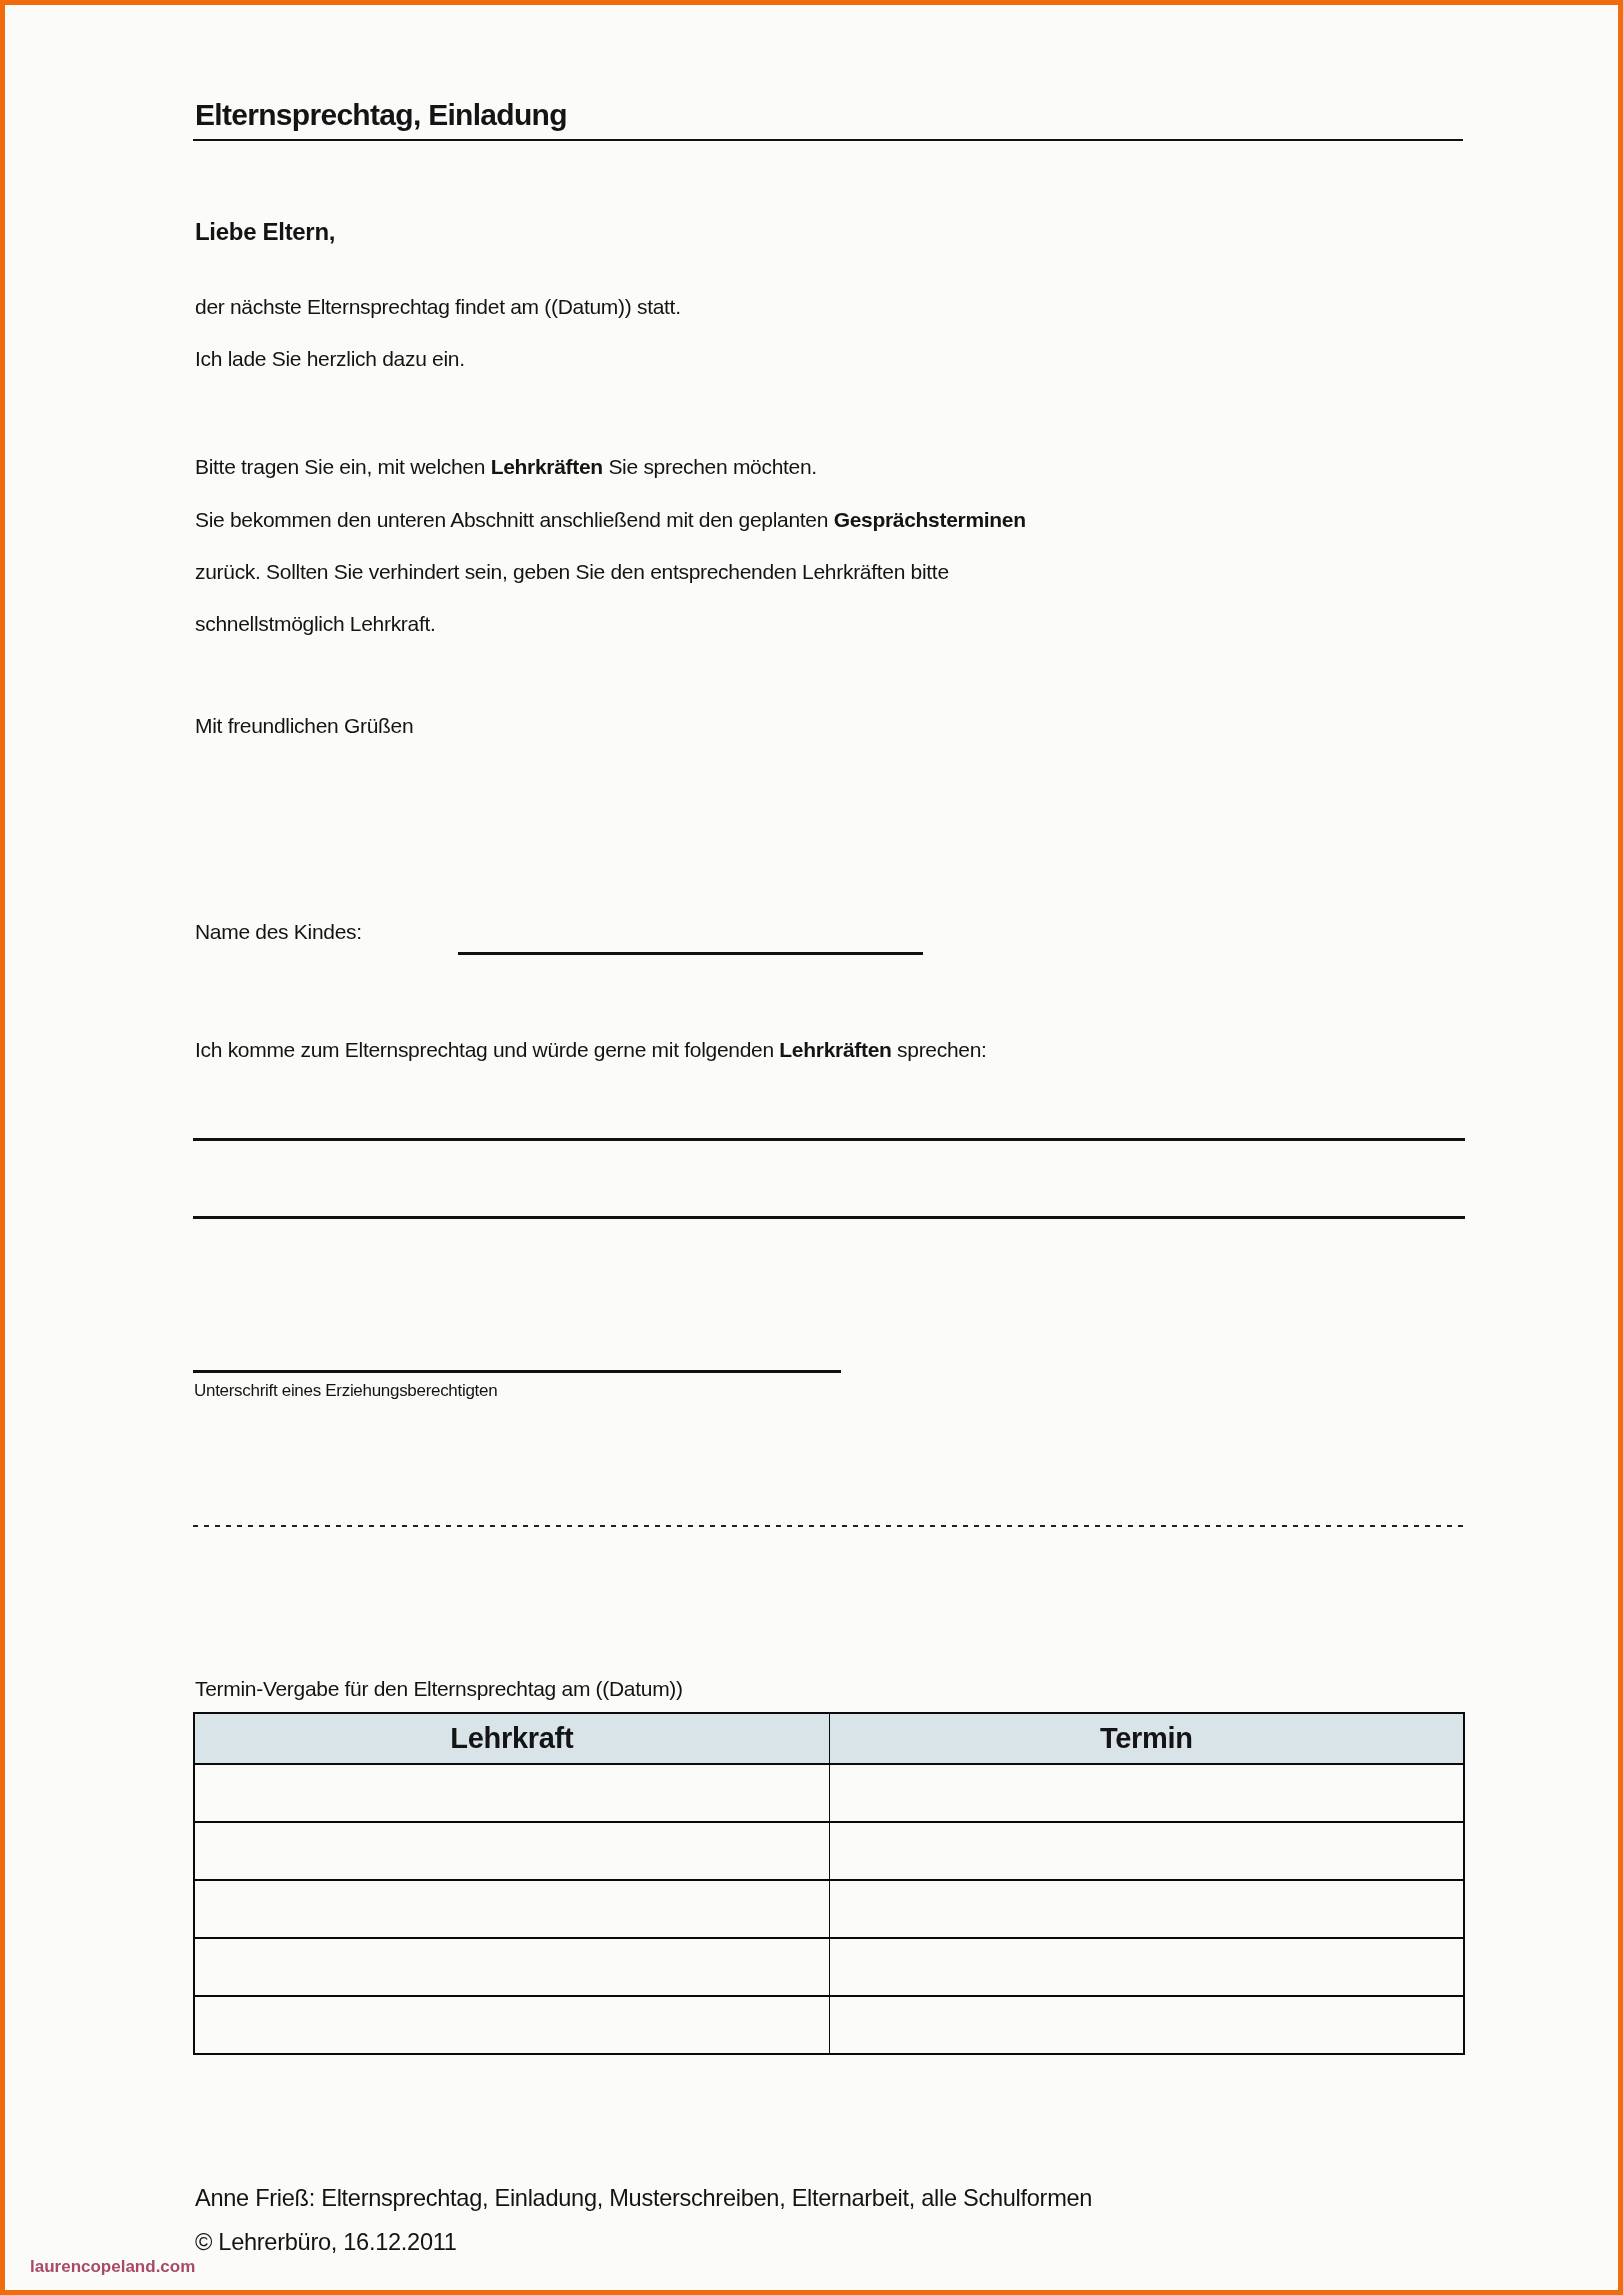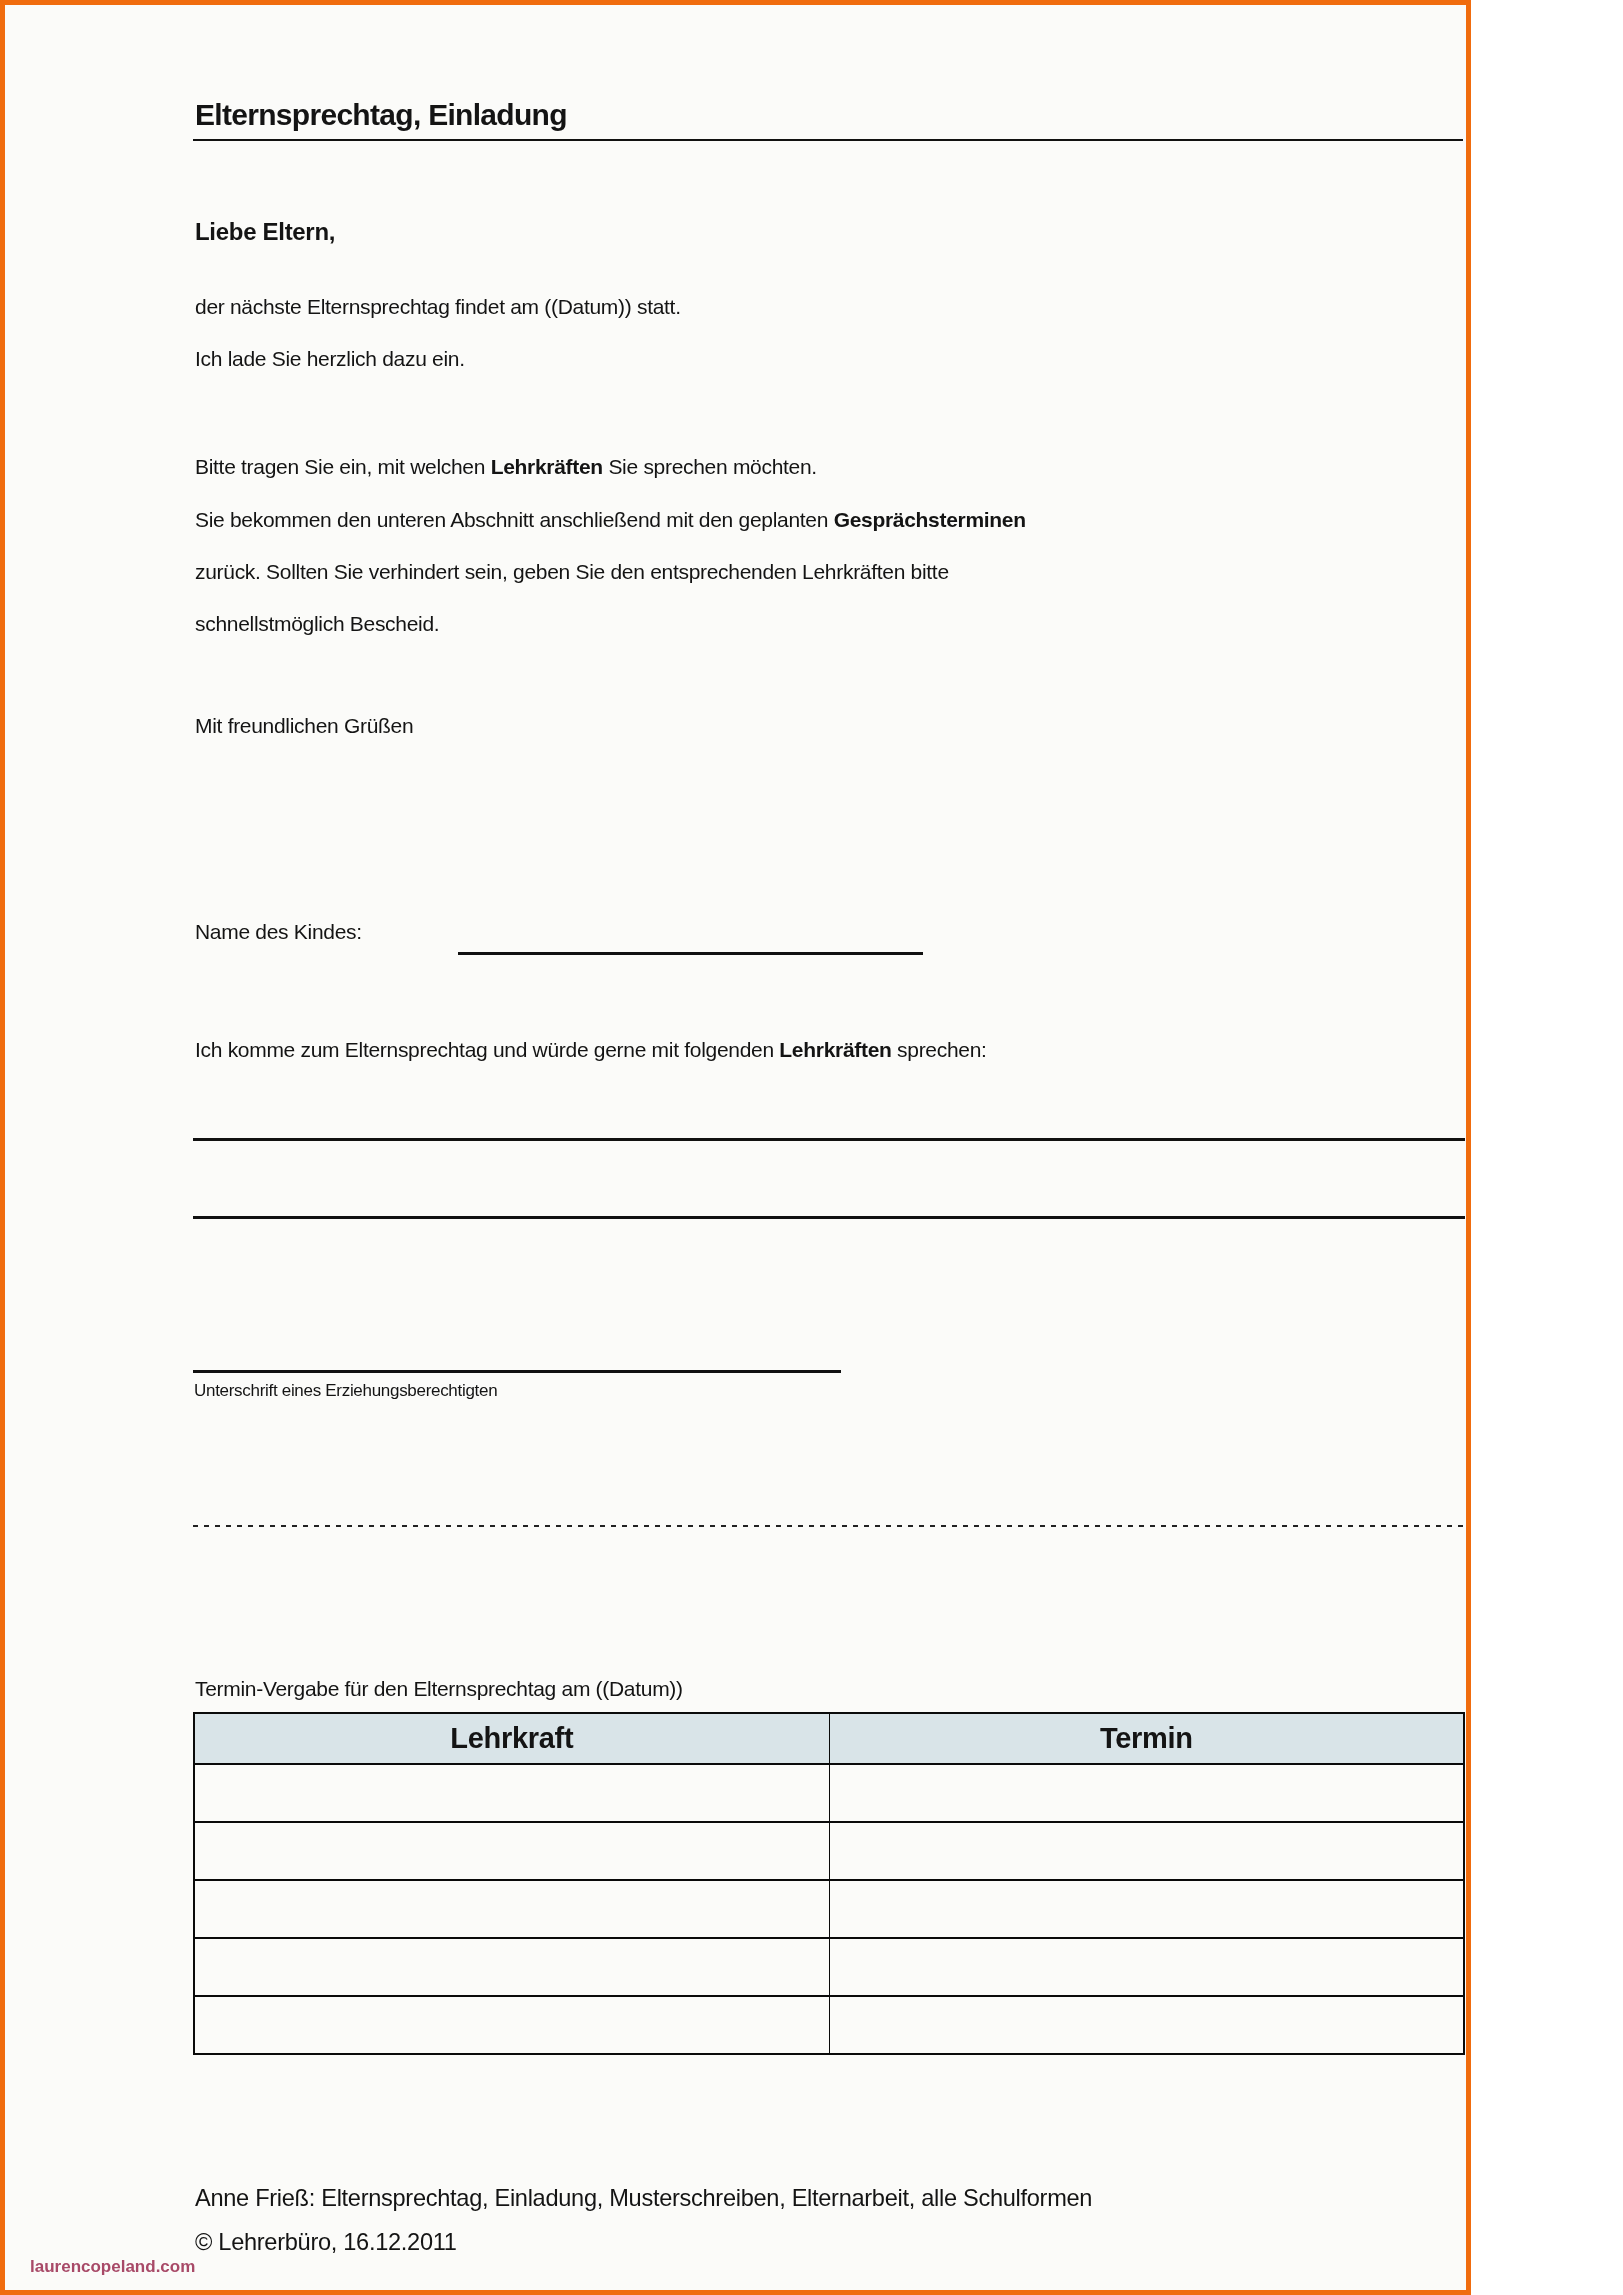--- a/index.html
+++ b/index.html
@@ -11,21 +11,21 @@
     --rule:#111111;
   }
   *{margin:0;padding:0;box-sizing:border-box;}
   html,body{background:#fff;}
   body{
     font-family:"Liberation Sans","DejaVu Sans",sans-serif;
     color:var(--ink);
   }
   .page{
     position:relative;
-    width:1471px;
+    width:1623px;
     height:2295px;
     background:var(--page-bg);
     border:5.9px solid var(--accent);
     overflow:hidden;
   }
   .abs{position:absolute;white-space:nowrap;}
   .t-title{font-size:30px;font-weight:bold;letter-spacing:-0.7px;}
   .t-salut{font-size:24px;font-weight:bold;letter-spacing:-0.3px;}
   .t-body{font-size:21px;letter-spacing:-0.3px;}
   .t-small{font-size:17px;letter-spacing:-0.3px;}
@@ -70,21 +70,21 @@
   <div class="hrule" style="left:188px;top:134px;width:1270px;height:2px;"></div>
 
   <div class="abs t-salut" style="left:190px;top:213px;">Liebe Eltern,</div>
 
   <div class="abs t-body" style="left:190px;top:290px;">der nächste Elternsprechtag findet am ((Datum)) statt.</div>
   <div class="abs t-body" style="left:190px;top:342px;">Ich lade Sie herzlich dazu ein.</div>
 
   <div class="abs t-body" style="left:190px;top:450px;"><span>Bitte tragen Sie ein, mit welchen </span><b>Lehrkräften</b><span> Sie sprechen möchten.</span></div>
   <div class="abs t-body" style="left:190px;top:555px;">zurück. Sollten Sie verhindert sein, geben Sie den entsprechenden Lehrkräften bitte</div>
   <div class="abs t-body" style="left:190px;top:503px;"><span>Sie bekommen den unteren Abschnitt anschließend mit den geplanten </span><b>Gesprächsterminen</b></div>
-  <div class="abs t-body" style="left:190px;top:607px;">schnellstmöglich Bescheid.</div>
+  <div class="abs t-body" style="left:190px;top:607px;">schnellstmöglich Lehrkraft.</div>
 
   <div class="abs t-body" style="left:190px;top:709px;">Mit freundlichen Grüßen</div>
 
   <div class="abs t-body" style="left:190px;top:915px;">Name des Kindes:</div>
   <div class="hrule" style="left:453px;top:947px;width:465px;height:2.6px;"></div>
 
   <div class="abs t-body" style="left:190px;top:1033px;"><span>Ich komme zum Elternsprechtag und würde gerne mit folgenden </span><b>Lehrkräften</b><span> sprechen:</span></div>
 
   <div class="hrule" style="left:188px;top:1133px;width:1272px;height:2.6px;"></div>
   <div class="hrule" style="left:188px;top:1211px;width:1272px;height:2.6px;"></div>

